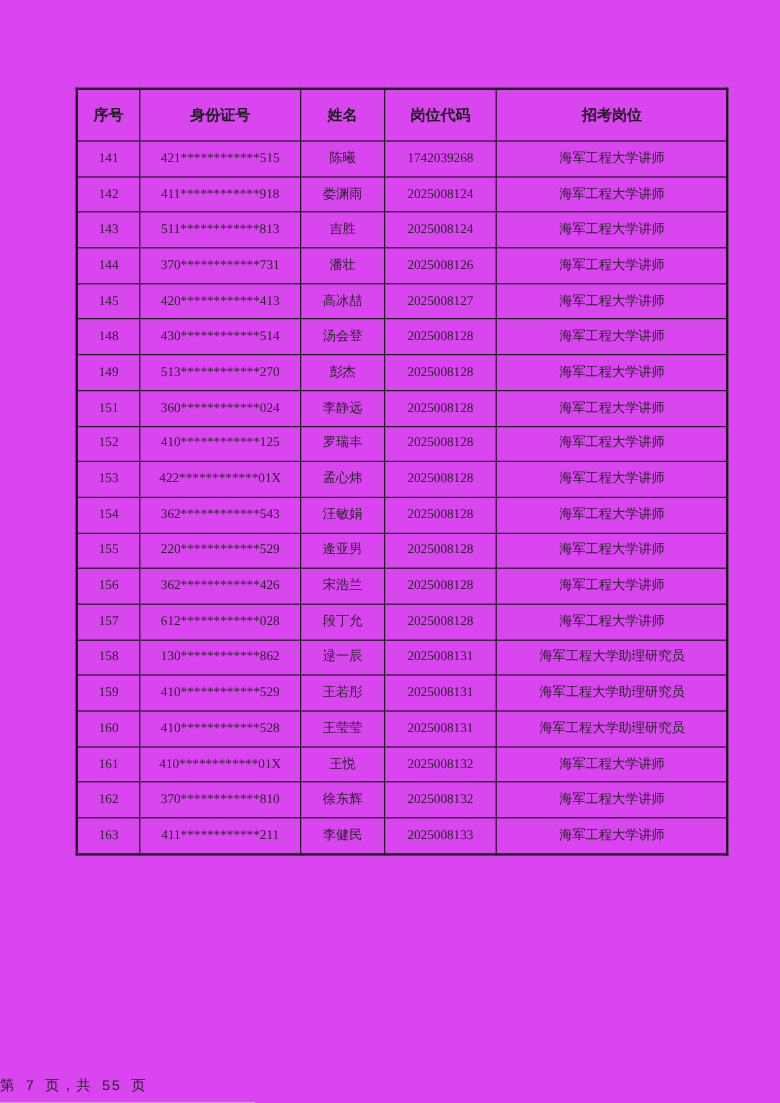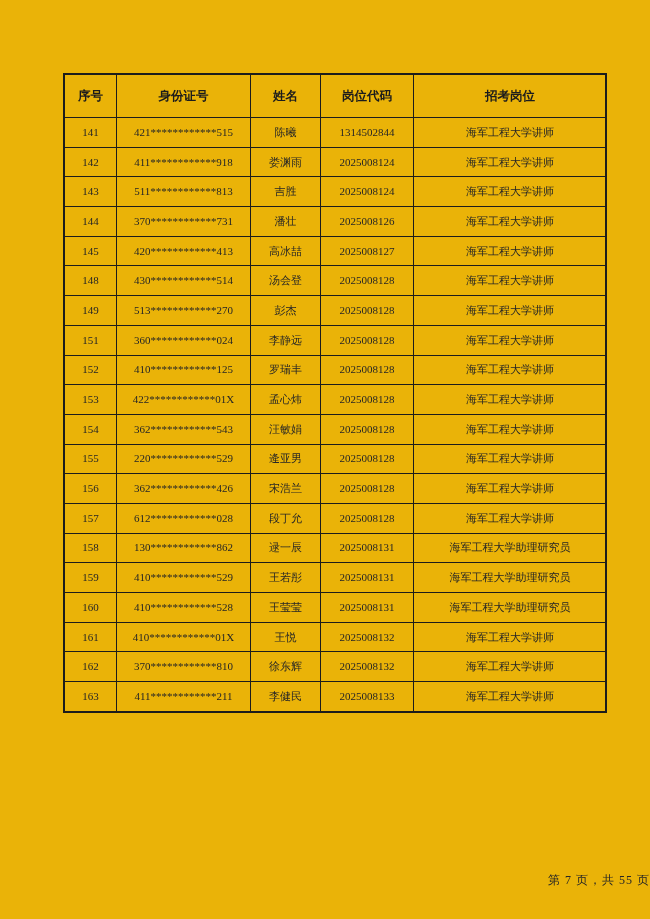--- a/index.html
+++ b/index.html
@@ -4,21 +4,21 @@
 <style>
   html, body {
     margin: 0;
     padding: 0;
     background: #ffffff;
   }
   .page {
     position: relative;
     width: 650px;
     height: 919px;
-    background: #eab308;
+    background: #d946ef;
     font-family: "Liberation Serif", "DejaVu Serif", serif;
     color: #1c1c1c;
     overflow: hidden;
   }
   table.roster {
     position: absolute;
     left: 63px;
     top: 73px;
     width: 525px;
     border-collapse: collapse;
@@ -48,26 +48,27 @@
   }
   
   .col-0 { width: 47px;  }
   .col-1 { width: 129px; }
   .col-2 { width: 65px;  }
   .col-3 { width: 88px; margin-left: 35px;  }
   .col-4 { width: 186px; text-align: center; padding-left: 3px !important; }
   .footer {
     position: absolute;
     left: 0;
-    top: 872px;
+    top: 896px;
     width: 100%;
-    text-align: right;
+    text-align: left;
     font-size: 12px;
     color: #262626;
     letter-spacing: 1px;
+    font-family: Liberation Mono, monospace;
   }
 </style>
 </head>
 <body>
 
 <div class="page">
 
   <table class="roster">
     <thead>
       <tr>
@@ -76,21 +77,21 @@
         <th class="col-2">姓名</th>
         <th class="col-3">岗位代码</th>
         <th class="col-4">招考岗位</th>
       </tr>
     </thead>
     <tbody>
         <tr>
           <td class="col-0">141</td>
           <td class="col-1">421************515</td>
           <td class="col-2">陈曦</td>
-          <td class="col-3">1314502844</td>
+          <td class="col-3">1742039268</td>
           <td class="col-4">海军工程大学讲师</td>
         </tr>
         <tr>
           <td class="col-0">142</td>
           <td class="col-1">411************918</td>
           <td class="col-2">娄渊雨</td>
           <td class="col-3">2025008124</td>
           <td class="col-4">海军工程大学讲师</td>
         </tr>
         <tr>

